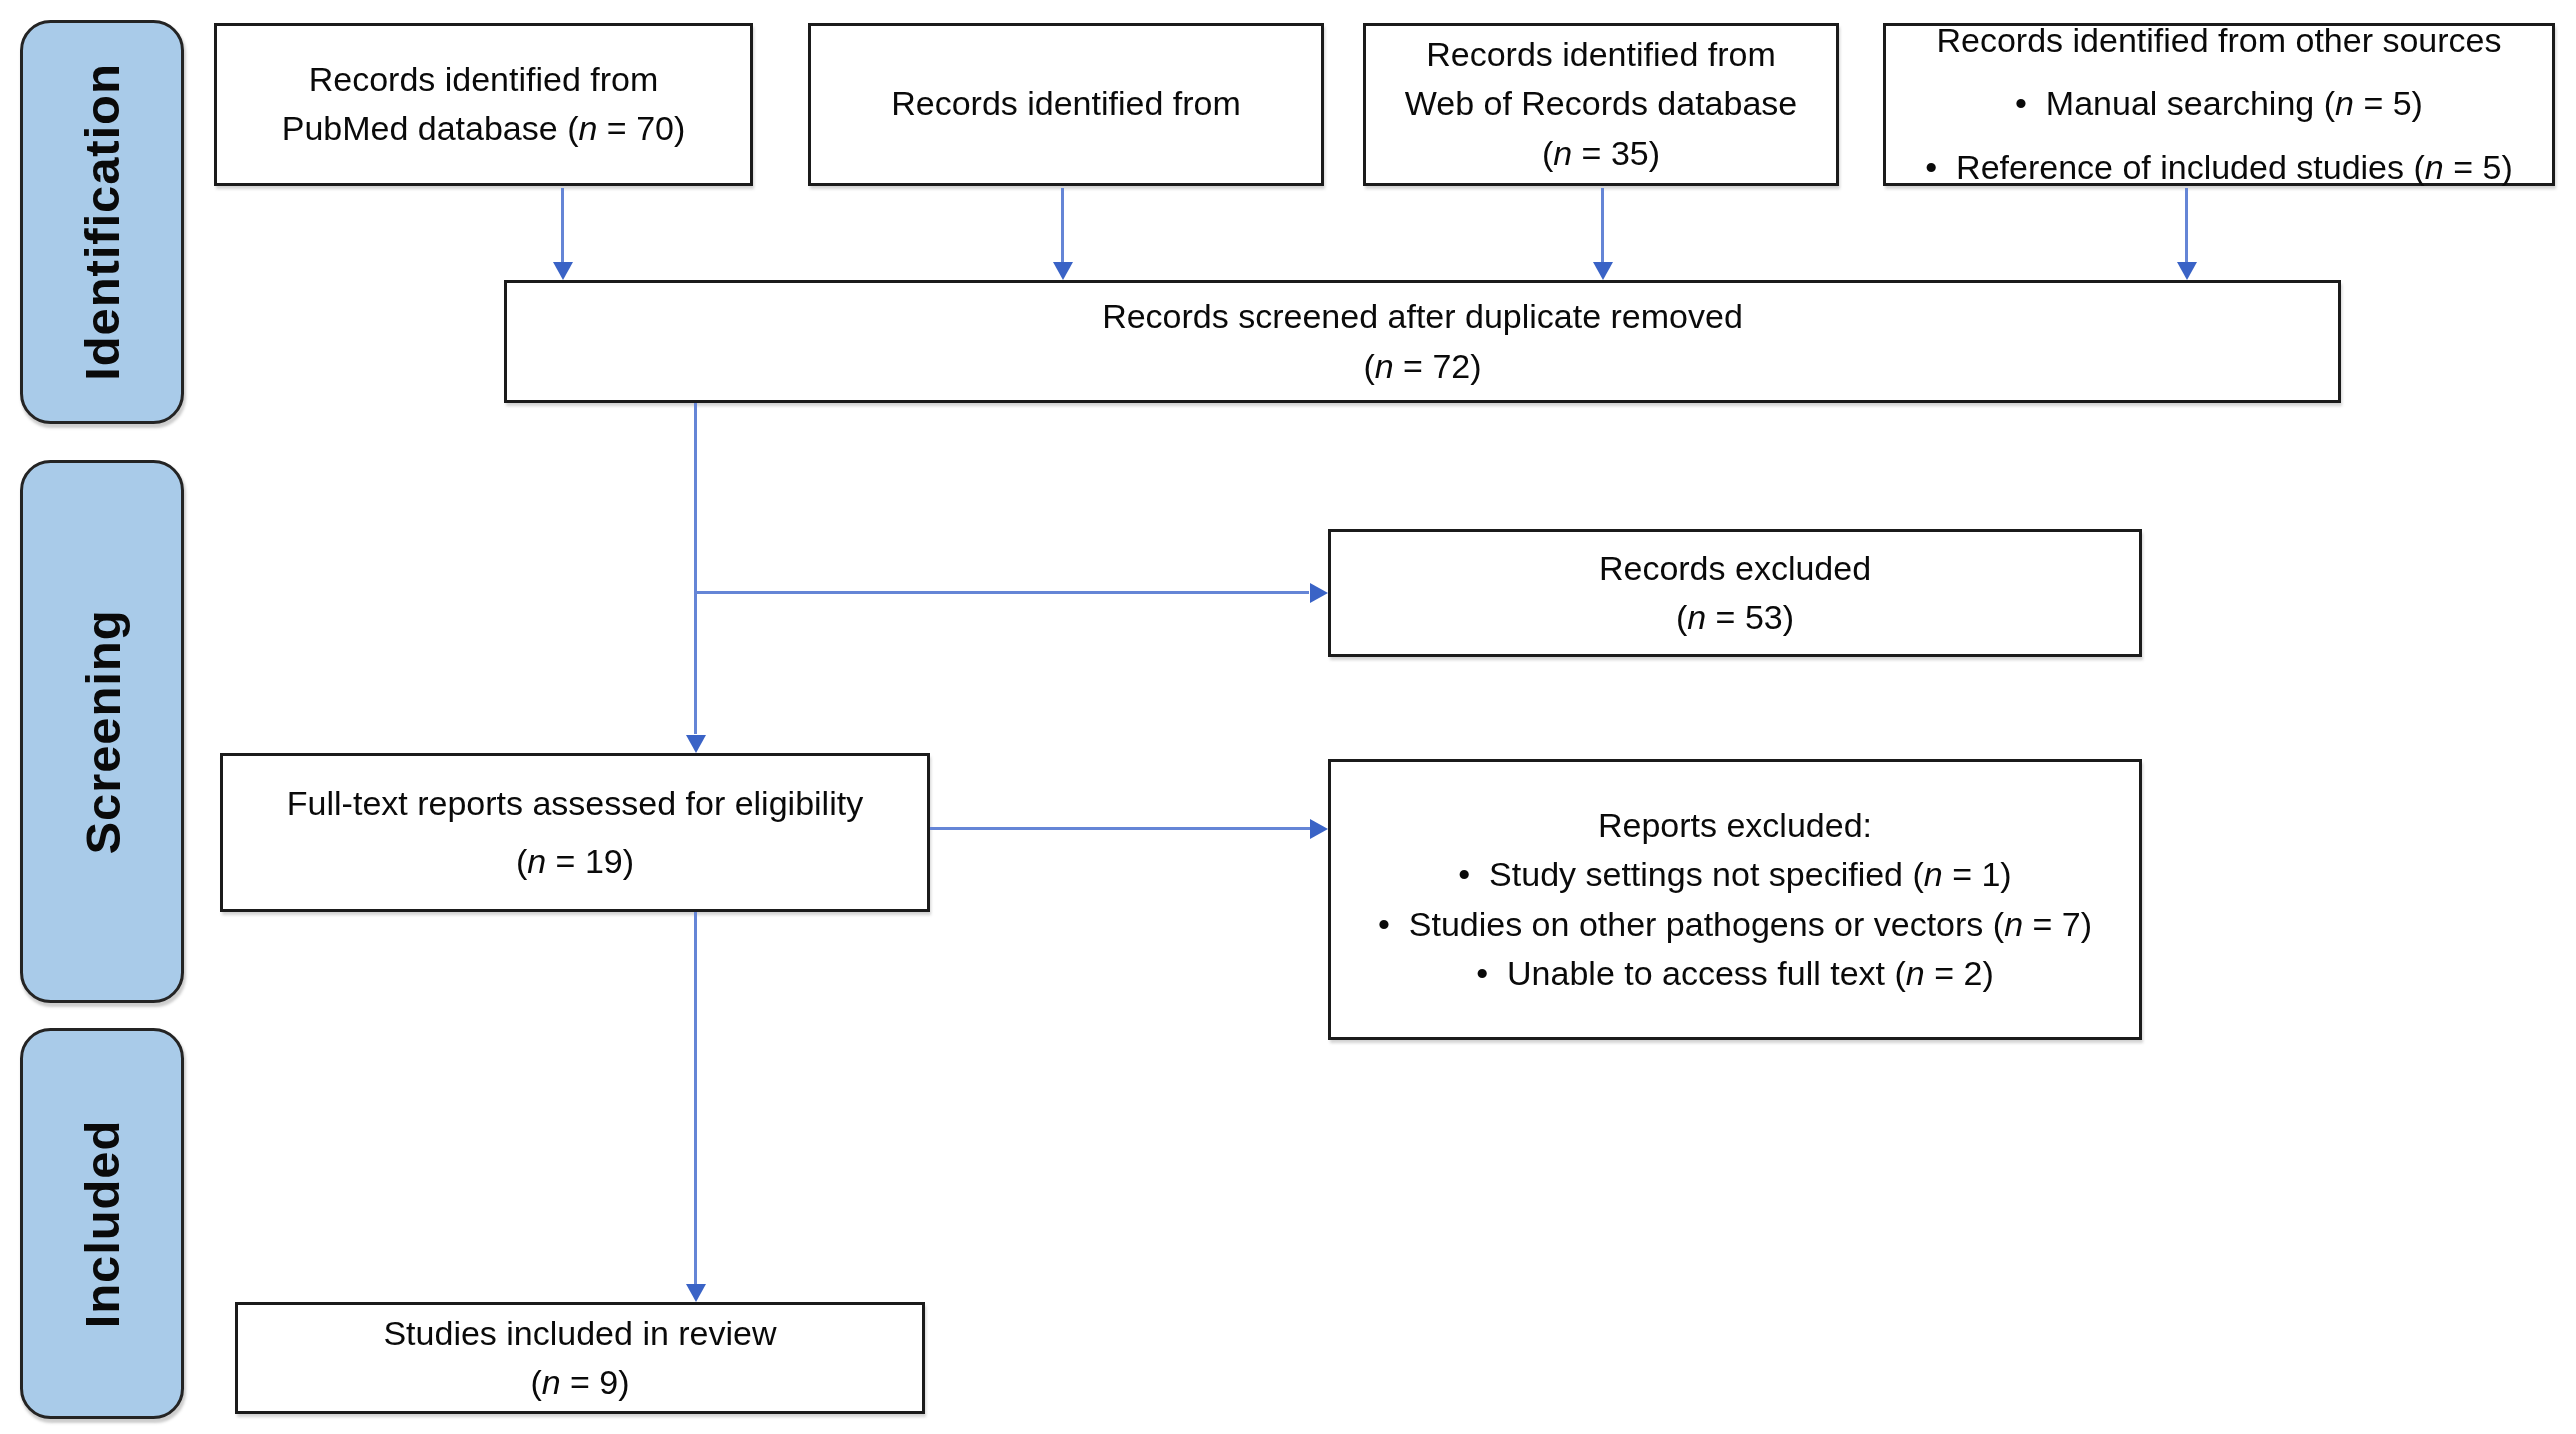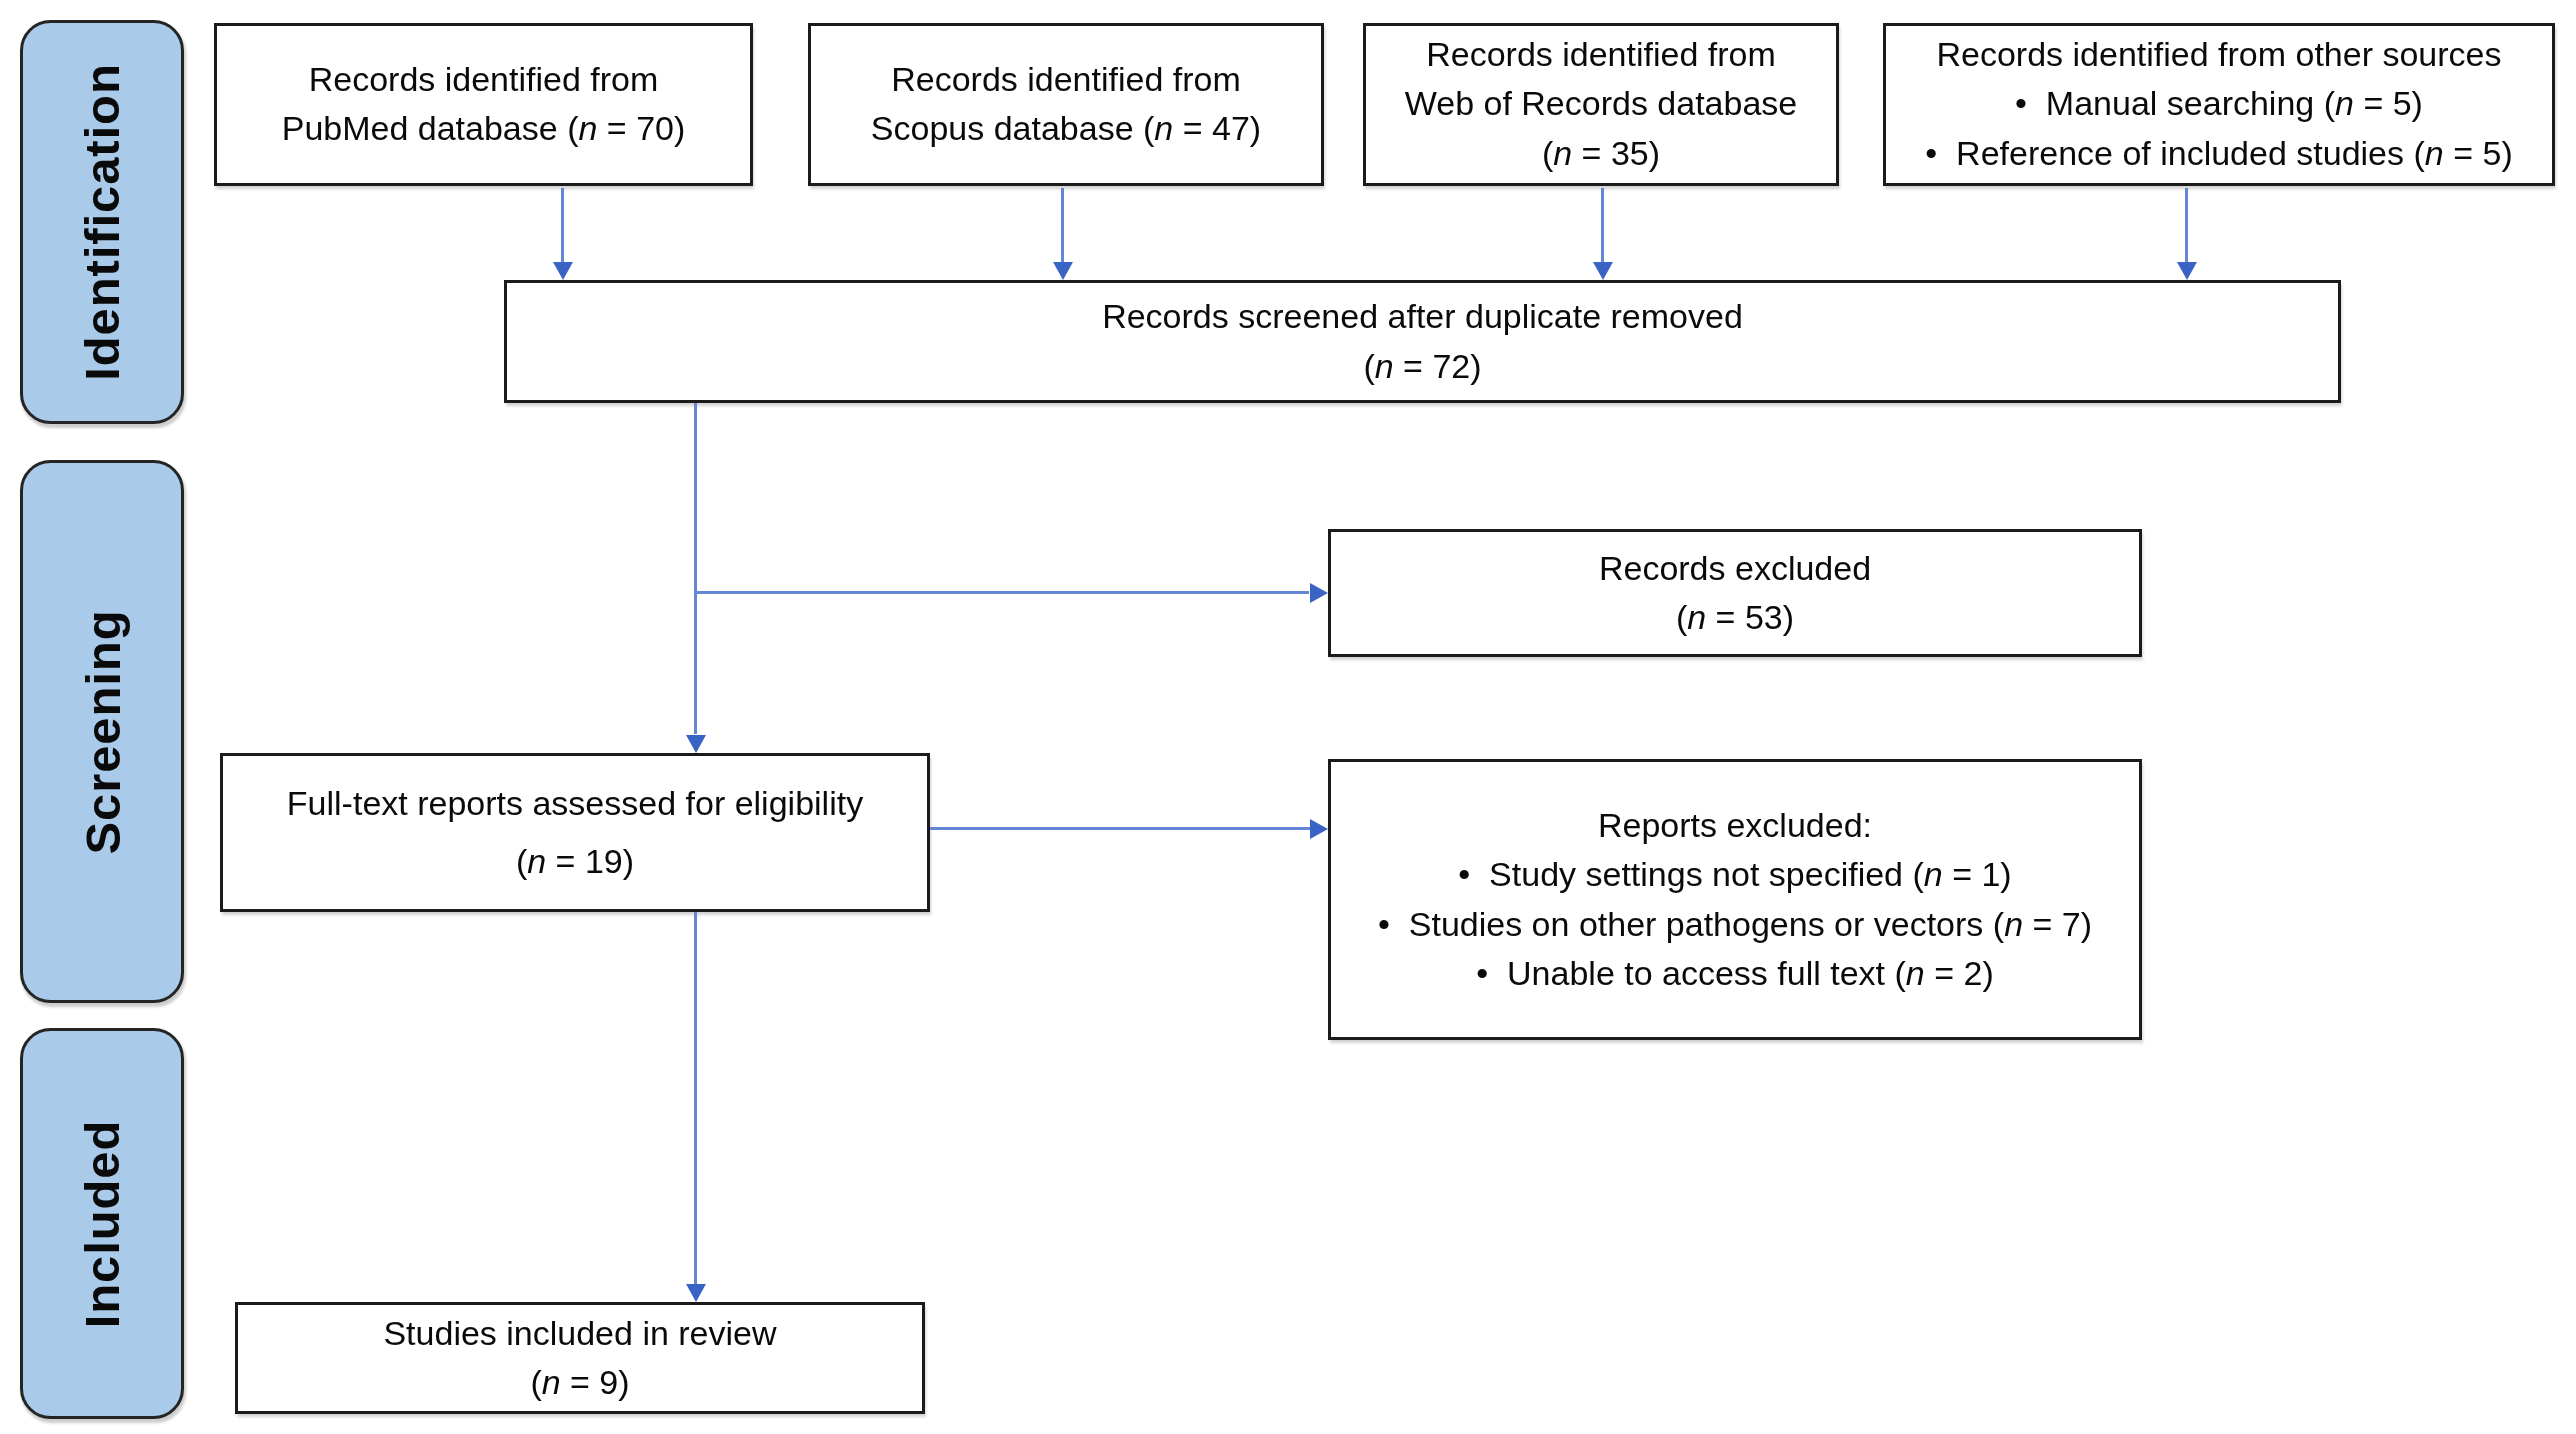--- a/index.html
+++ b/index.html
@@ -36,21 +36,21 @@
 
   
   #stage-identification{left:20px;top:20px;width:164px;height:404px;}
   #stage-screening{left:20px;top:460px;width:164px;height:543px;}
   #stage-included{left:20px;top:1028px;width:164px;height:391px;}
 
   
   #box-pubmed{left:214px;top:22.5px;width:539px;height:163px;}
   #box-scopus{left:808px;top:22.5px;width:516px;height:163px;}
   #box-wos{left:1363px;top:22.5px;width:476px;height:163px;}
-  #box-other{left:1883px;top:22.5px;width:672px;height:163px;}
+  #box-other{left:1883px;top:22.5px;width:672px;height:163px;gap:14px;}
   #box-screened{left:472px;top:280px;width:1837px;height:123px;margin-left:32px;}
   #box-records-excluded{left:1328px;top:529px;width:814px;height:128px;justify-content:center;}
   #box-fulltext{left:220px;top:753px;width:710px;height:159px;gap:8px;}
   #box-reports-excluded{left:1328px;top:759px;width:814px;height:281px;}
   #box-included{left:235px;top:1302px;width:690px;height:112px;align-items:center;}
 
   
   #a1-line{left:561px;top:188px;height:75px;} #a1-head{left:553px;top:262px;}
   #a2-line{left:1061px;top:188px;height:75px;} #a2-head{left:1053px;top:262px;}
   #a3-line{left:1601px;top:188px;height:75px;} #a3-head{left:1593px;top:262px;}
@@ -75,21 +75,20 @@
 <div class="stage" id="stage-included">
   <span class="rot">Included</span>
 </div>
 
 <div class="node" id="box-pubmed">
   <div class="line">Records identified from</div>
   <div class="line">PubMed database (<i>n</i> = 70)</div>
 </div>
 <div class="node" id="box-scopus">
   <div class="line">Records identified from</div>
-  <div class="line">Scopus database (<i>n</i> = 47)</div>
 </div>
 <div class="node" id="box-wos">
   <div class="line">Records identified from</div>
   <div class="line">Web of Records database</div>
   <div class="line">(<i>n</i> = 35)</div>
 </div>
 <div class="node" id="box-other">
   <div class="line">Records identified from other sources</div>
   <div class="line">•  Manual searching (<i>n</i> = 5)</div>
   <div class="line">•  Reference of included studies (<i>n</i> = 5)</div>

